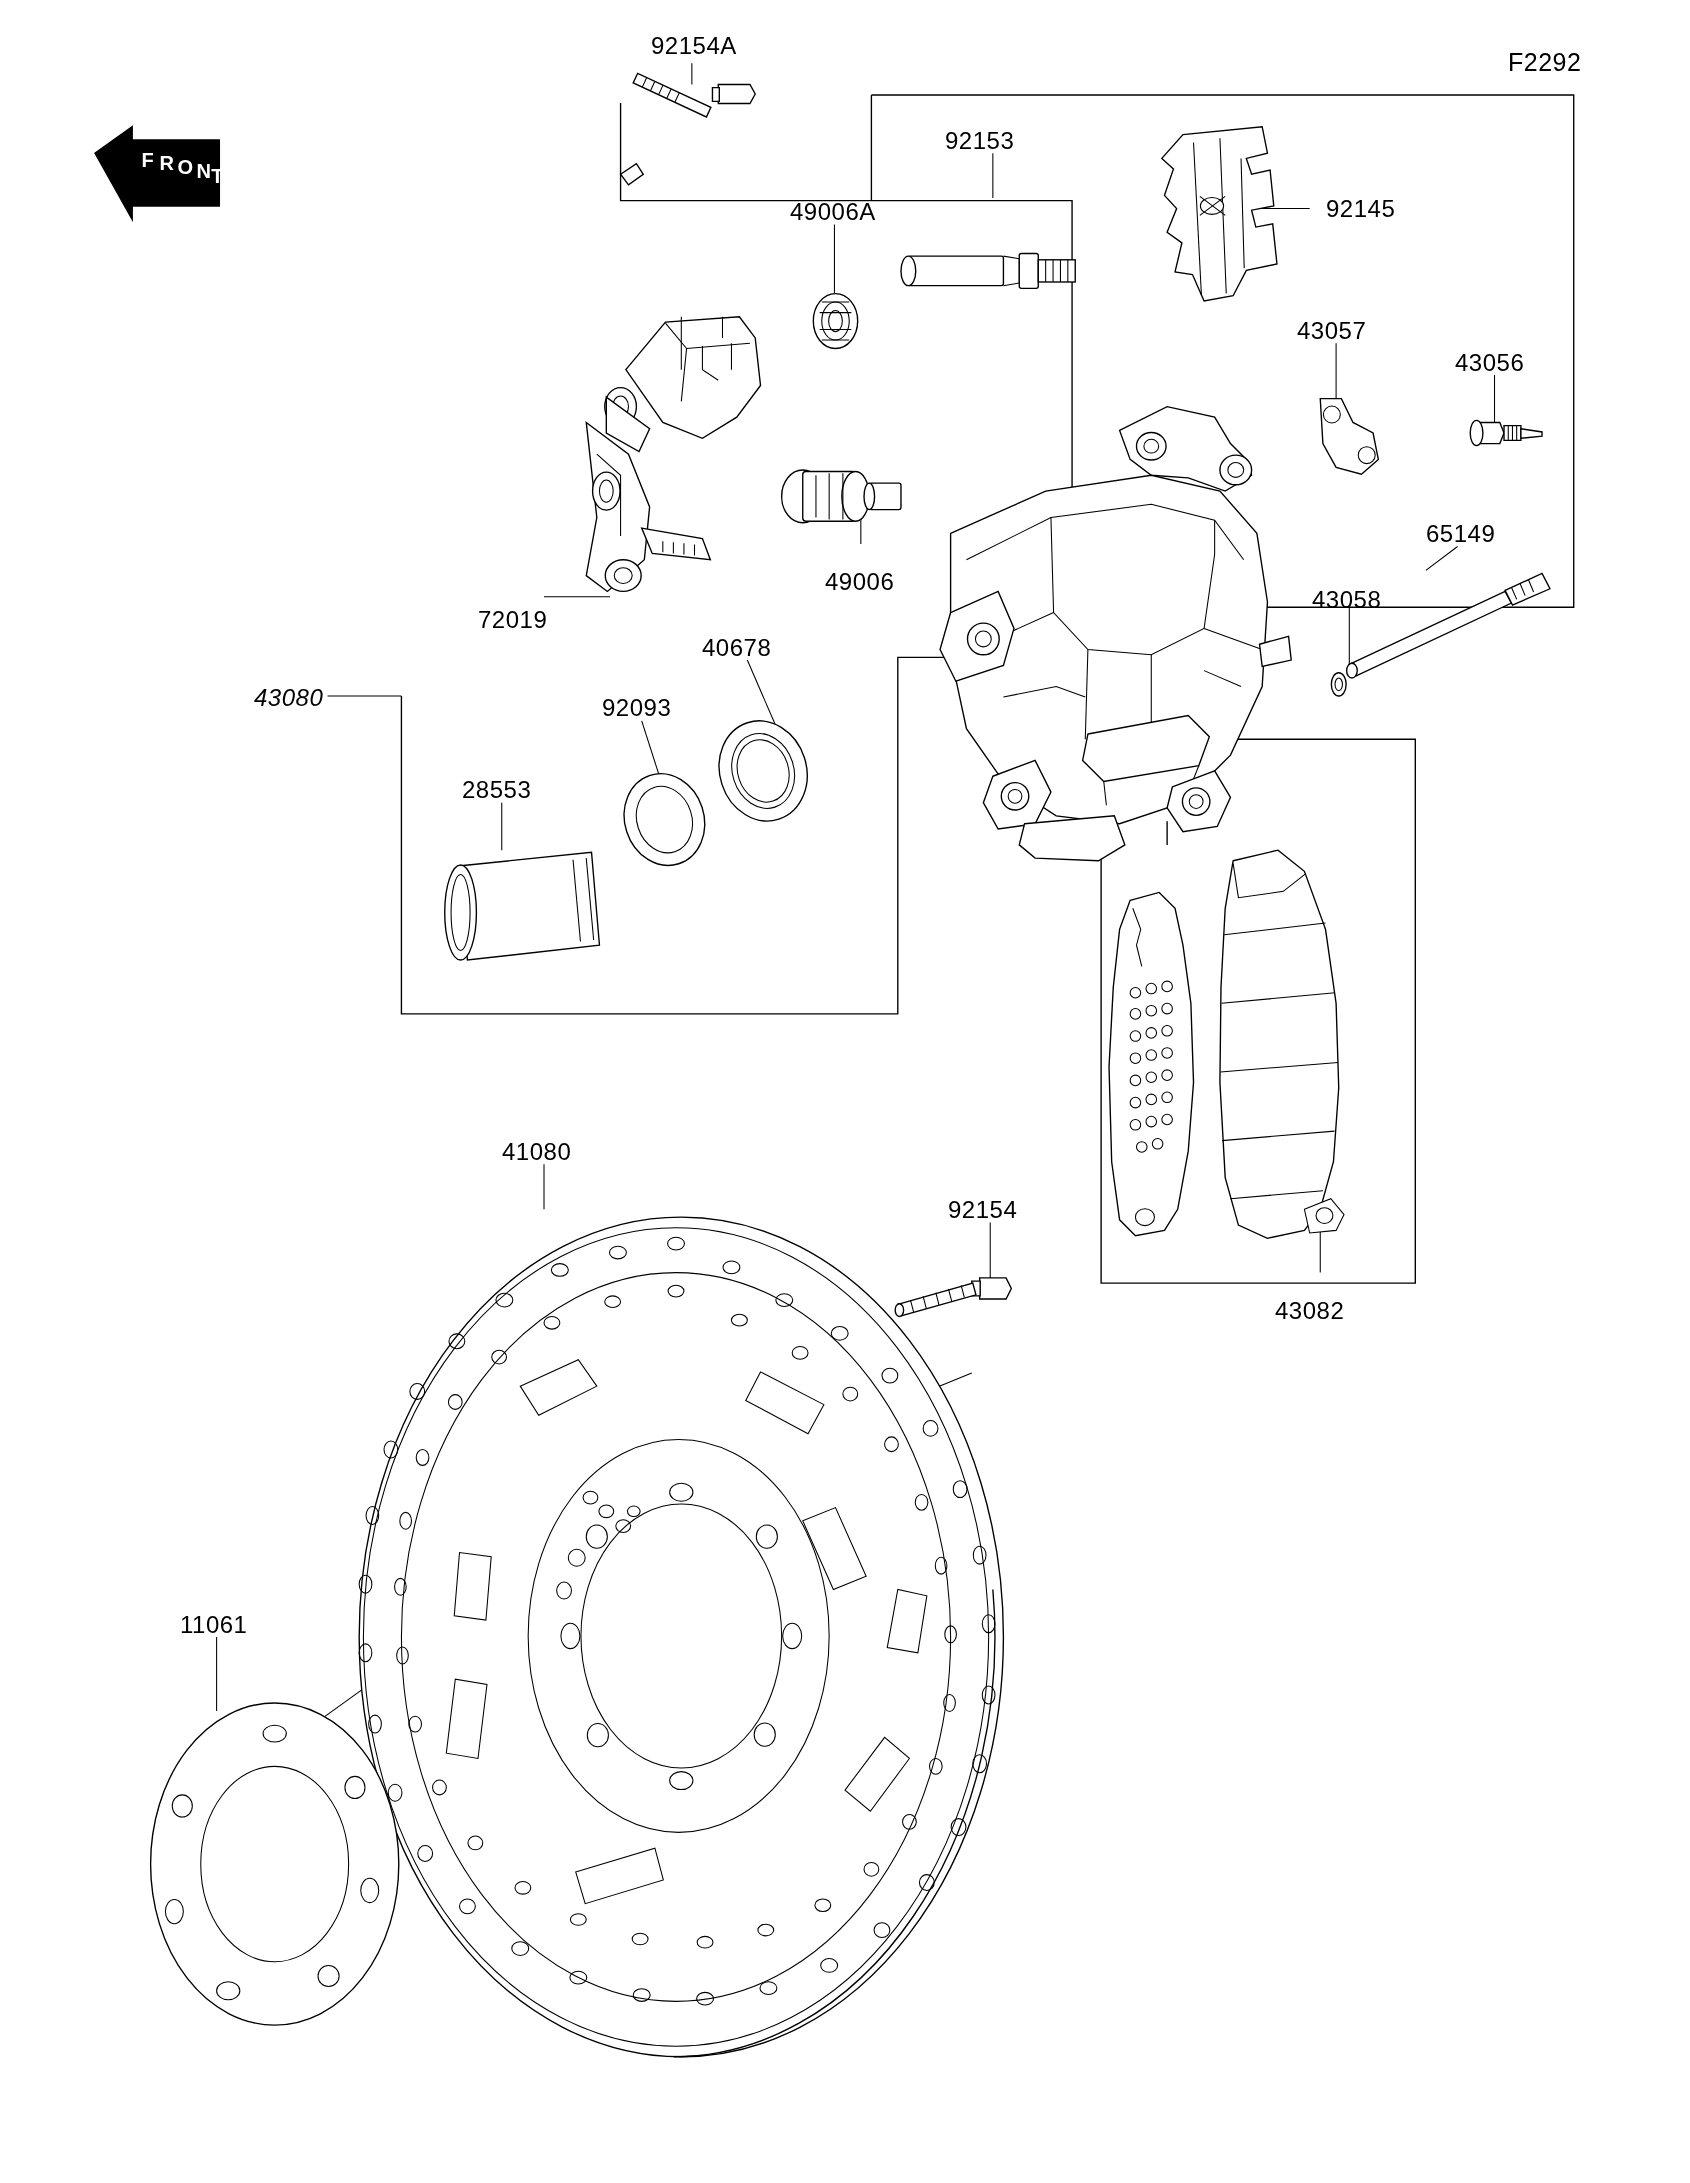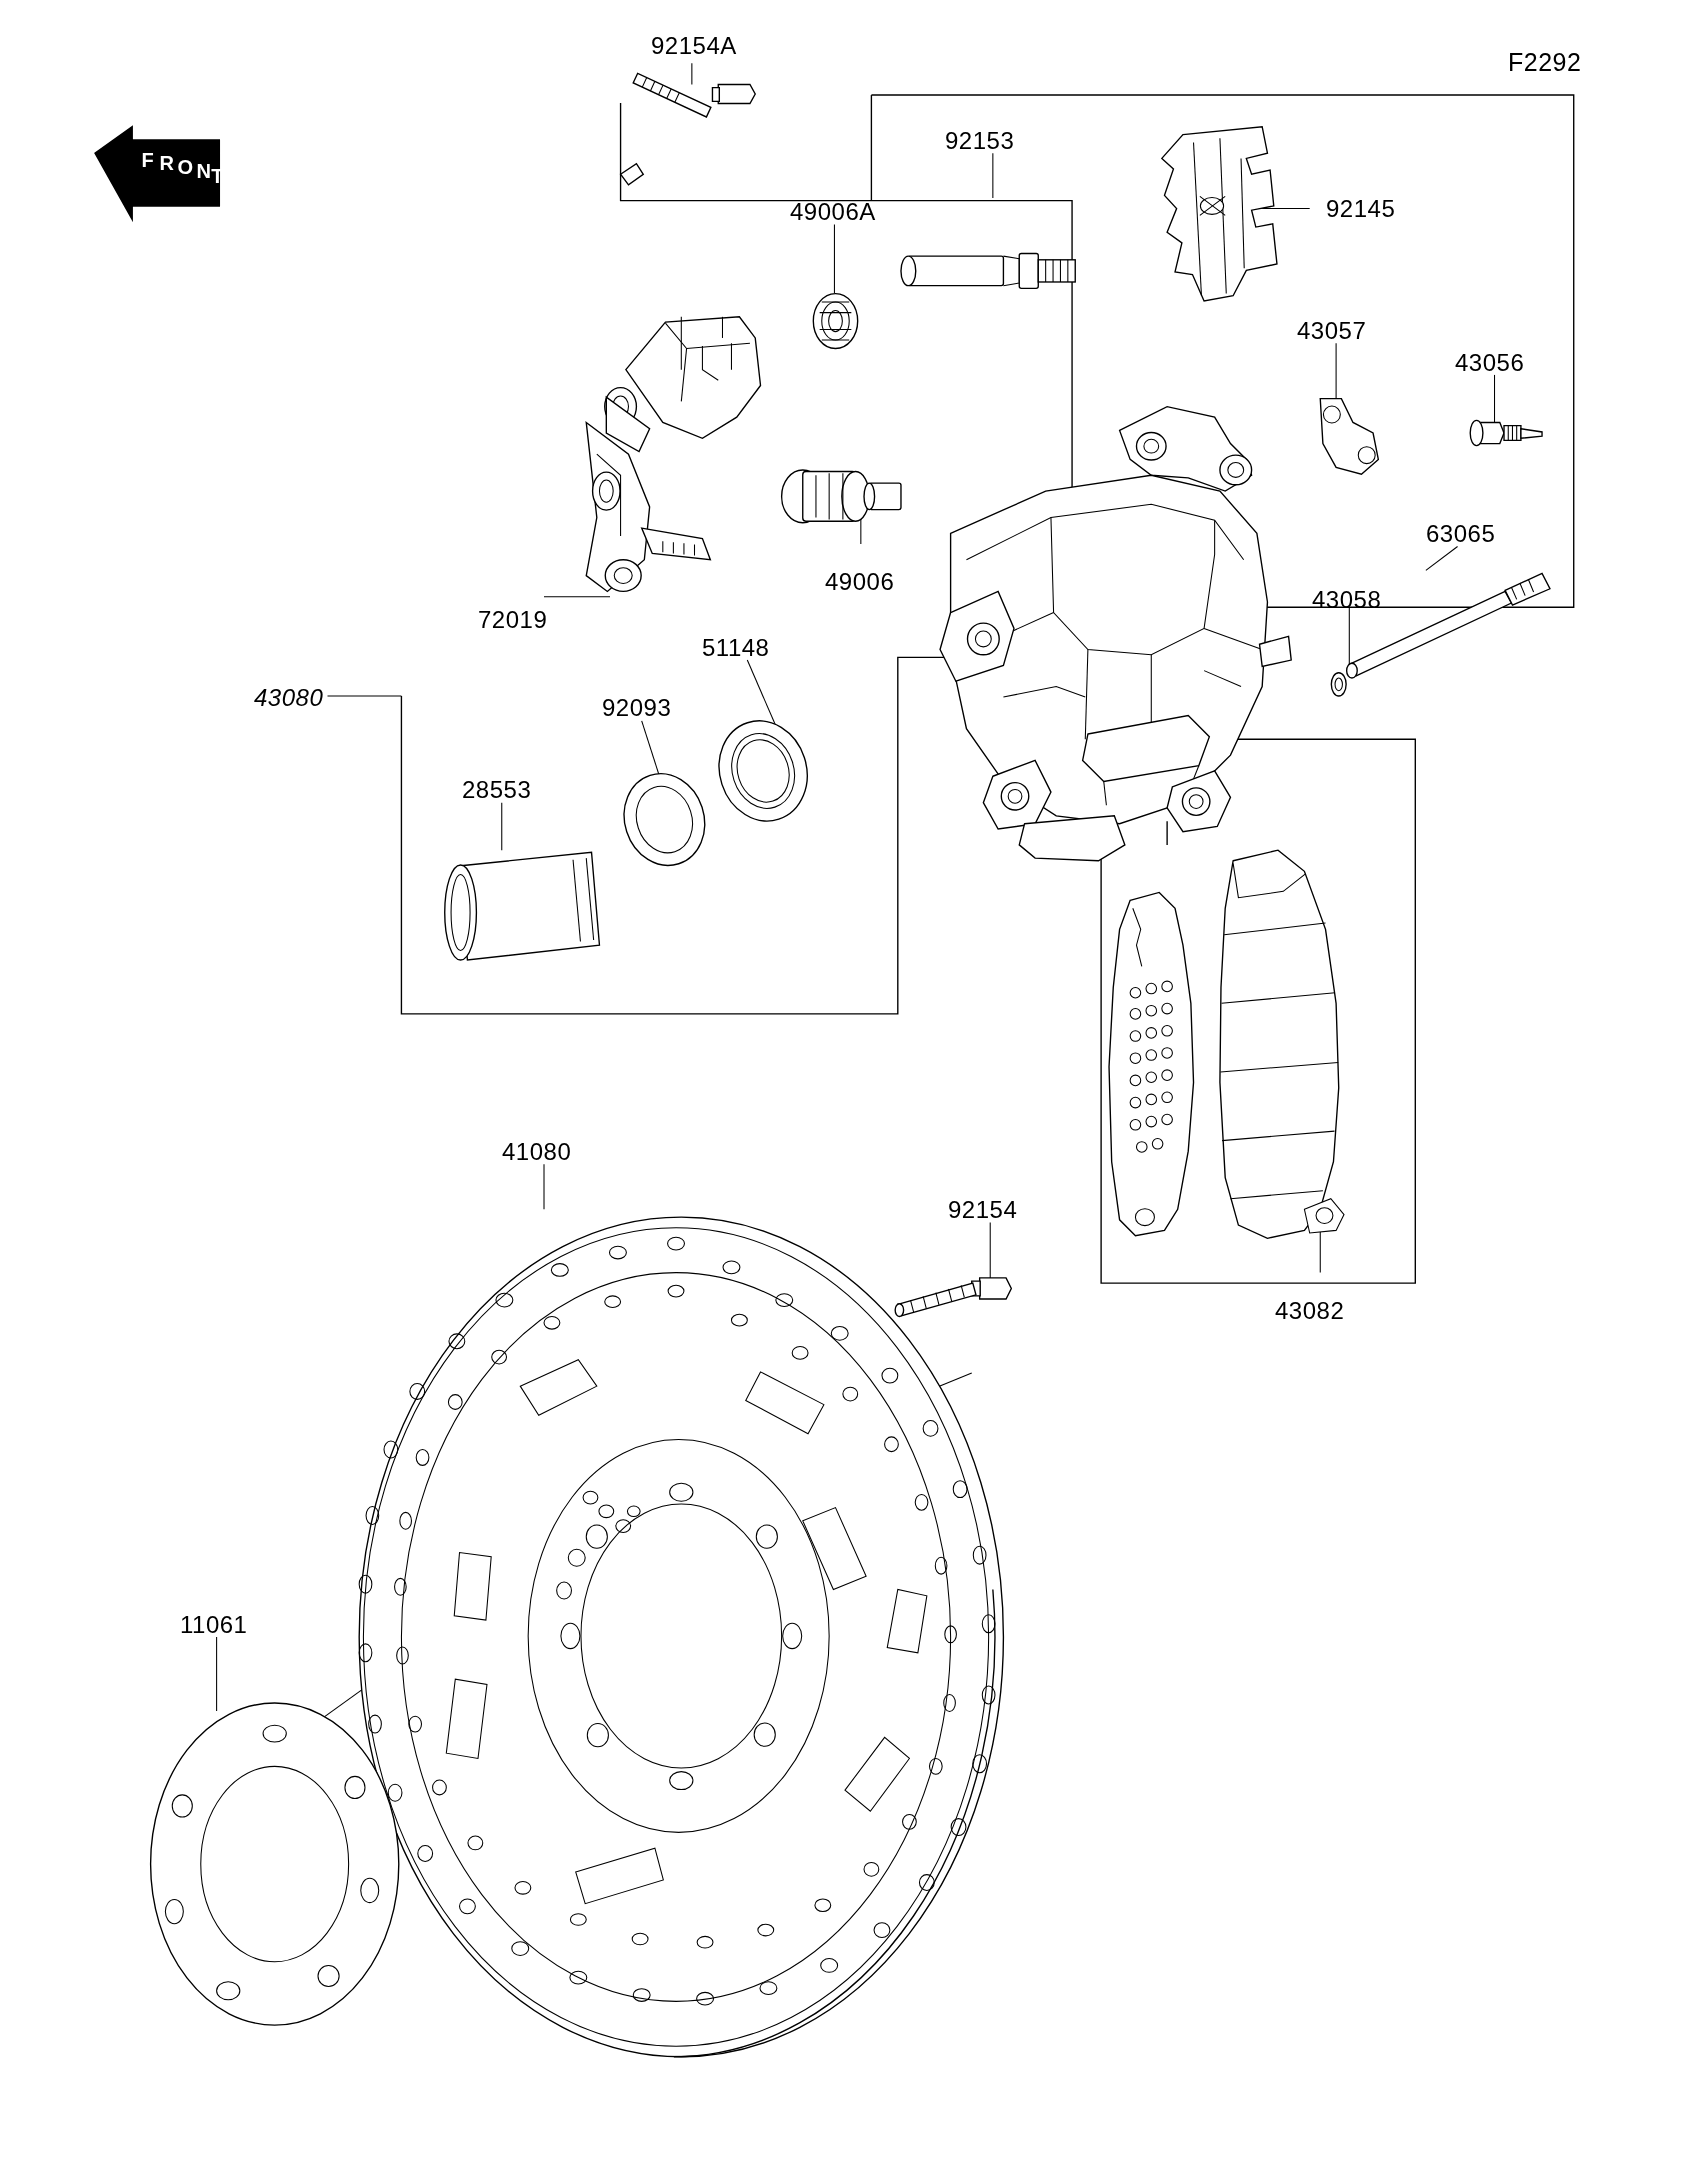--- a/index.html
+++ b/index.html
@@ -440,25 +440,25 @@
   </svg>
 
   <div class="label big" style="left:1508px; top:48px;">F2292</div>
 
   <div class="label" style="left:651px; top:32px;">92154A</div>
   <div class="label" style="left:945px; top:127px;">92153</div>
   <div class="label" style="left:1326px; top:195px;">92145</div>
   <div class="label" style="left:790px; top:198px;">49006A</div>
   <div class="label" style="left:1297px; top:317px;">43057</div>
   <div class="label" style="left:1455px; top:349px;">43056</div>
-  <div class="label" style="left:1426px; top:520px;">63065</div>
+  <div class="label" style="left:1426px; top:520px;">65149</div>
   <div class="label" style="left:825px; top:568px;">49006</div>
   <div class="label" style="left:478px; top:606px;">72019</div>
   <div class="label" style="left:1312px; top:586px;">43058</div>
-  <div class="label" style="left:702px; top:634px;">51148</div>
+  <div class="label" style="left:702px; top:634px;">40678</div>
   <div class="label" style="left:254px; top:684px;font-style:italic;">43080</div>
   <div class="label" style="left:602px; top:694px;">92093</div>
   <div class="label" style="left:462px; top:776px;">28553</div>
   <div class="label" style="left:502px; top:1138px;">41080</div>
   <div class="label" style="left:948px; top:1196px;">92154</div>
   <div class="label" style="left:1275px; top:1297px;">43082</div>
   <div class="label" style="left:180px; top:1611px;">11061</div>
 
 </div>
 

